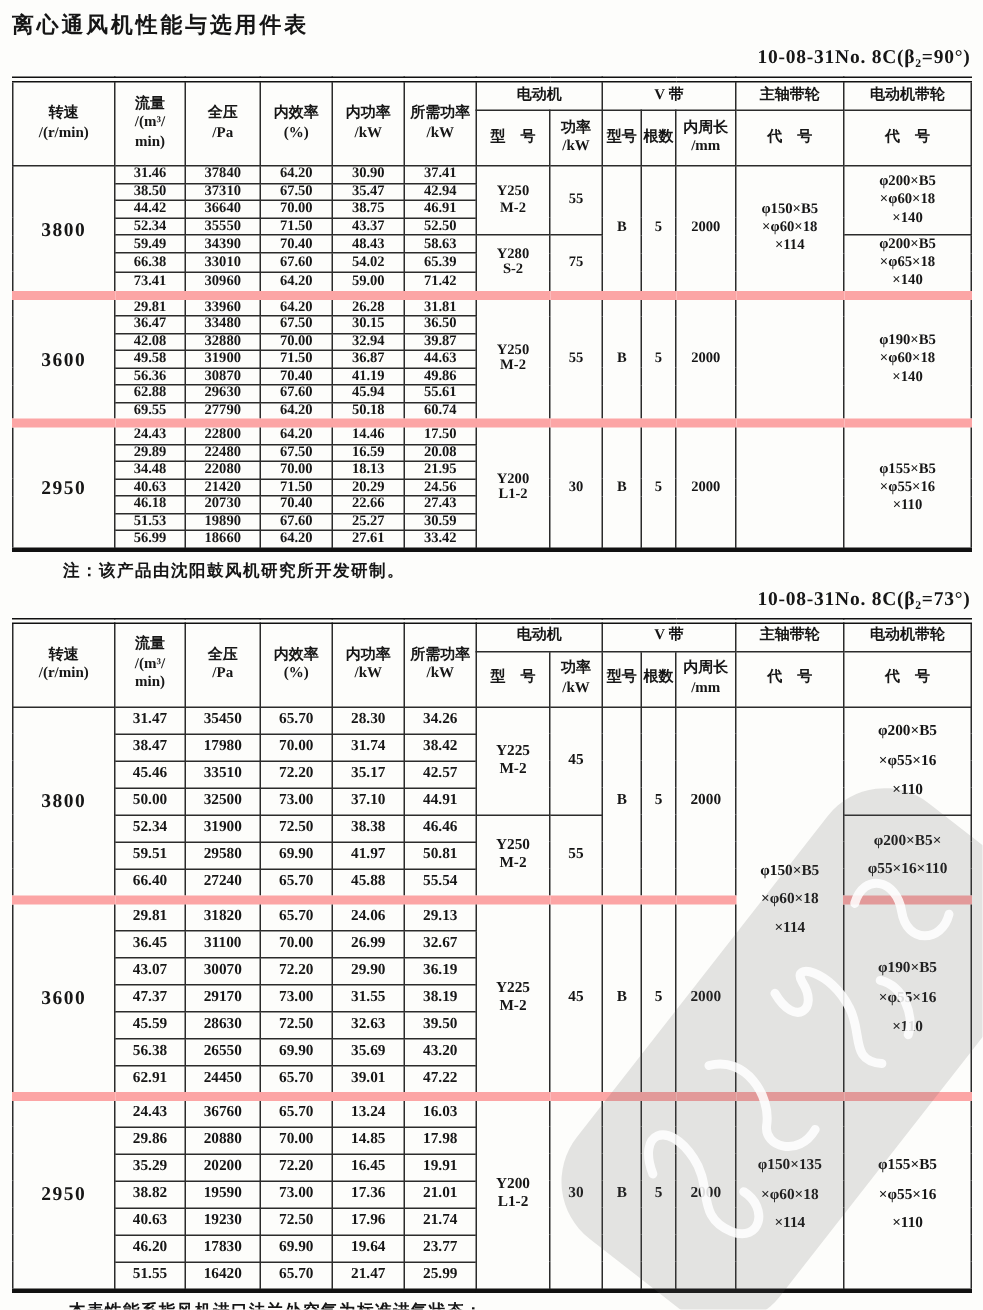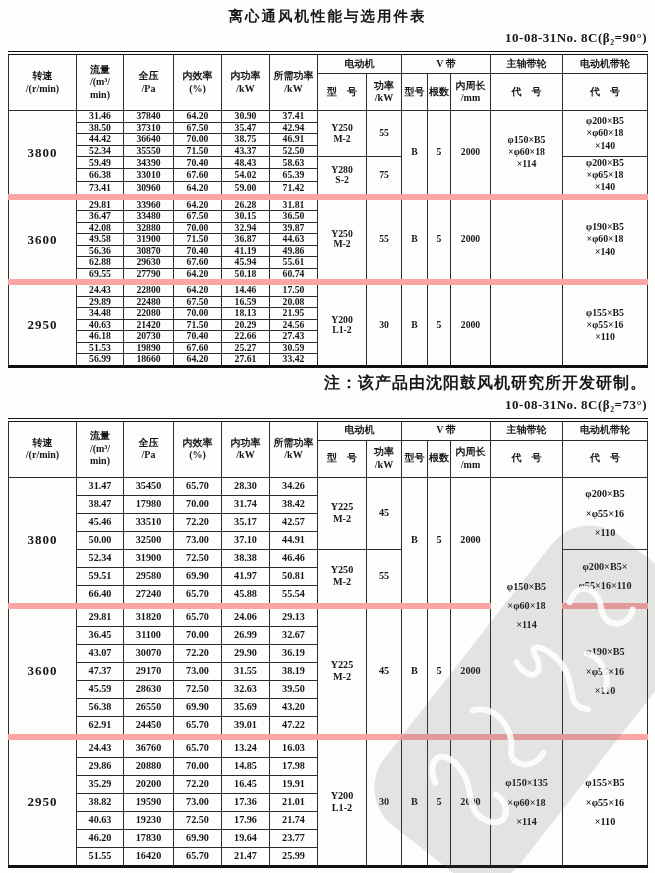--- a/index.html
+++ b/index.html
@@ -3,21 +3,21 @@
 <meta charset="utf-8">
 <style>
   html,body{margin:0;padding:0;}
   body{
     width:655px;height:873px;background:#fdfdfb;color:#161616;
     font-family:"Liberation Serif","DejaVu Serif",serif;
     position:relative;overflow:hidden;
   }
   .page{padding:5px 8px 0 8px;position:relative;}
   .title{
-    text-align:center;font-weight:bold;font-size:14.5px;letter-spacing:2px;
+    font-weight:bold;font-size:14.5px;letter-spacing:2px;
     margin:2px 0 4px 0;
   }
   .subtitle{
     text-align:right;font-weight:bold;font-size:13px;margin:3px 0 5px 0;
     letter-spacing:.5px;
   }
   table.perf{
     border-collapse:collapse;table-layout:fixed;width:639px;margin:0 auto;
     border-left:1px solid #222;border-right:1px solid #222;
     border-top:4px double #111;border-bottom:3px solid #111;
@@ -29,21 +29,21 @@
   .perf thead th{font-size:10px;line-height:1.25;padding:1px 0;}
   .perf thead tr:first-child th{height:16px;}
   .perf thead tr:last-child th{height:34px;}
   .t1 tbody td{height:10.5px;font-size:9.7px;line-height:1.04;}
   .t2 tbody td{height:17px;font-size:10.2px;line-height:1.15;}
   .perf td.c-speed{font-size:13px;letter-spacing:1px;}
   .perf td.pulley{line-height:1.25;font-size:9.8px;}
   .t2 td.pulley{line-height:1.9;font-size:10.2px;}
   .perf tr.gs td{border-top:6px solid #fca5a5;}
   .note{
-    font-size:16px;font-weight:bold;margin:5px 0 2px 34px;letter-spacing:1px;text-align:right;
+    font-size:11px;font-weight:bold;margin:5px 0 2px 34px;letter-spacing:1px;
   }
   .footnote{margin:4px 0 0 38px;font-weight:bold;}
   .footnote .fl1{font-size:11px;letter-spacing:1px;}
   .footnote .fl2{font-size:11px;margin-left:46px;letter-spacing:.5px;}
   .stamp{
     position:absolute;left:352px;top:618px;width:368px;height:172px;
     background:rgba(95,95,95,0.16);border-radius:48px;
     transform:rotate(-52deg);pointer-events:none;
   }
   .stamp svg{width:100%;height:100%;}

